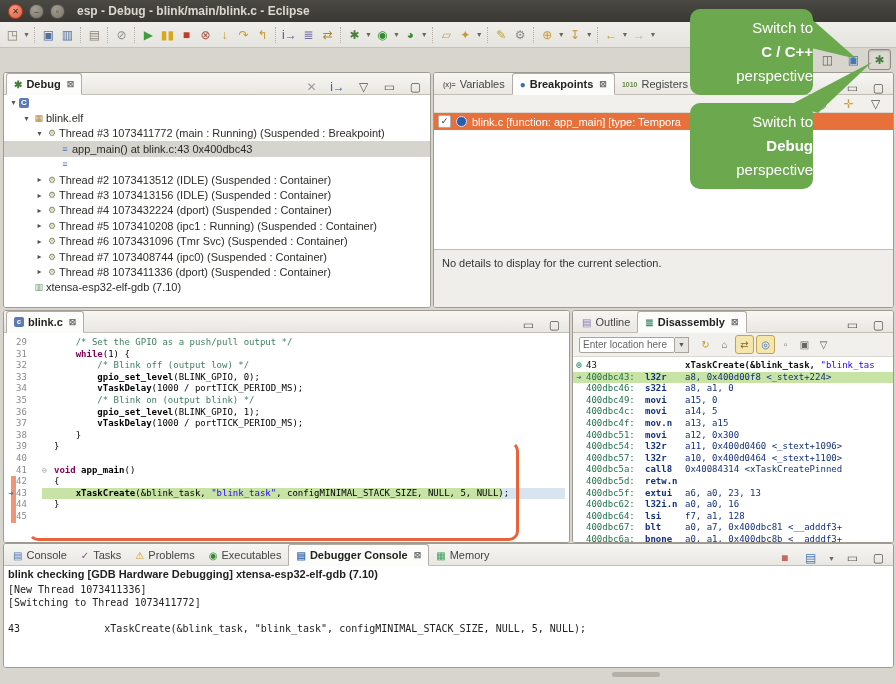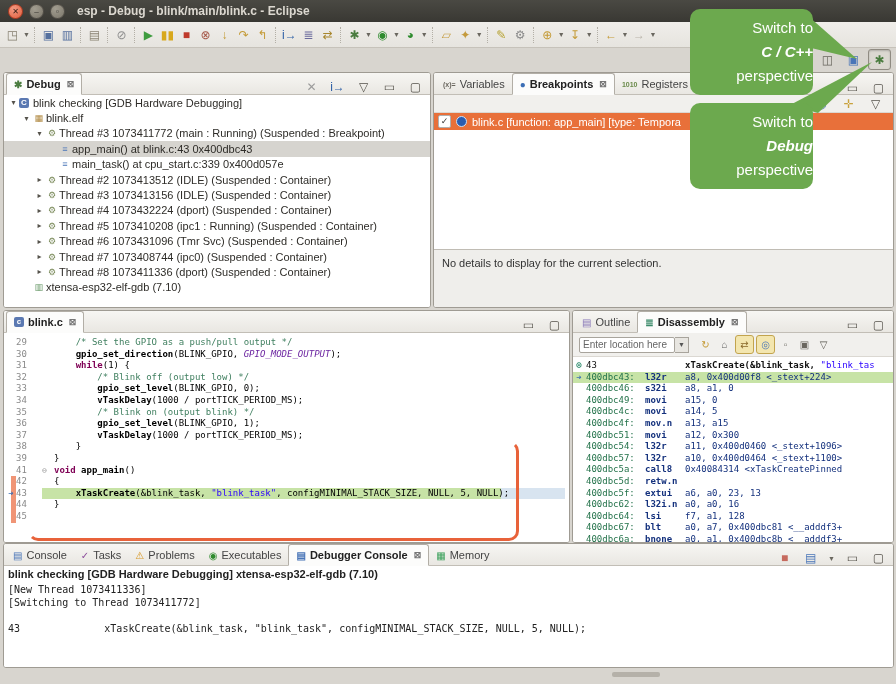--- a/index.html
+++ b/index.html
@@ -89,21 +89,21 @@
   .dop{position:absolute;left:112px;color:#14317d;}
   .dsrc{position:absolute;left:13px;color:#111;}
   
   .conwrap{position:absolute;left:0;top:22px;right:0;bottom:0;background:#fff;overflow:hidden;padding:2px 0 0 4px;}
   .contitle{font-size:11px;font-weight:bold;color:#222;height:15px;white-space:nowrap;}
   .conline{font-family:"DejaVu Sans Mono",monospace;font-size:10px;line-height:13px;color:#222;white-space:pre;}
   
   .callout{position:absolute;width:123px;background:#6ca94e;border-radius:10px;color:#fff;text-align:center;
     padding-top:7px;box-sizing:border-box;z-index:51;height:86px;}
   .callout div{font-size:15px;line-height:24px;text-align:right;}
-  .callout .bold{font-weight:bold;font-style:italic;}
+  .callout .bold{font-weight:bold;}
   #tails{position:absolute;left:0;top:0;z-index:50;pointer-events:none;}
   .grip{position:absolute;left:612px;top:672px;width:48px;height:5px;background:#b5b1a9;border-radius:2px;}
 </style>
 </head>
 <body>
 
 <div class="titlebar">
   <div class="winbtn close">✕</div>
   <div class="winbtn minmax">–</div>
   <div class="winbtn minmax">▫</div>
@@ -177,41 +177,39 @@
       <span class="tbi" style="color: rgb(154, 154, 154);">✕</span>
       <span class="tbi" style="color: rgb(45, 95, 166);">i→</span>
       <span class="tbi" style="color: rgb(85, 82, 75);">▽</span>
       <span class="tbi" style="color: rgb(85, 82, 75);">▭</span>
       <span class="tbi" style="color: rgb(85, 82, 75);">▢</span>
     </div>
   <div class="treewrap" id="debug-tree">
       <div class="trow" style="padding-left: 4px;">
         <span class="tarrow">▾</span>
         <span class="cbadge" style="margin-right: 4px;">C</span>
-        <span>blink checking [GDB Hardware Debugging]</span>
       </div>
       <div class="trow" style="padding-left: 17px;">
         <span class="tarrow">▾</span>
         <span class="tico" style="color: rgb(176, 136, 64);">▦</span>
         <span>blink.elf</span>
       </div>
       <div class="trow" style="padding-left: 30px;">
         <span class="tarrow">▾</span>
         <span class="tico" style="color: rgb(122, 138, 90);">⚙</span>
         <span>Thread #3 1073411772 (main : Running) (Suspended : Breakpoint)</span>
       </div>
       <div class="trow sel" style="padding-left: 43px;">
         <span class="tarrow"></span>
         <span class="tico" style="color: rgb(74, 118, 184);">≡</span>
         <span>app_main() at blink.c:43 0x400dbc43</span>
       </div>
       <div class="trow" style="padding-left: 43px;">
         <span class="tarrow"></span>
         <span class="tico" style="color: rgb(74, 118, 184);">≡</span>
-        <span>main_task() at cpu_start.c:339 0x400d057e</span>
       </div>
       <div class="trow" style="padding-left: 30px;">
         <span class="tarrow">▸</span>
         <span class="tico" style="color: rgb(122, 138, 90);">⚙</span>
         <span>Thread #2 1073413512 (IDLE) (Suspended : Container)</span>
       </div>
       <div class="trow" style="padding-left: 30px;">
         <span class="tarrow">▸</span>
         <span class="tico" style="color: rgb(122, 138, 90);">⚙</span>
         <span>Thread #3 1073413156 (IDLE) (Suspended : Container)</span>
@@ -294,30 +292,30 @@
       <span>blink.c</span>
       <span class="tclose">⊠</span>
     </div>
   </div>
   <div class="hicons" id="ed-hicons">
       <span class="tbi" style="color: rgb(85, 82, 75);">▭</span>
       <span class="tbi" style="color: rgb(85, 82, 75);">▢</span>
     </div>
   <div class="codewrap" id="code-area">
       <div class="cl"><span class="lnum">29</span><span class="ltext"><span class="sg-p">    </span><span class="sg-c">/* Set the GPIO as a push/pull output */</span></span></div>
-      <div class="cl"><span class="lnum">30</span><span class="ltext"><span class="sg-p">    </span><span class="sg-f">gpio_set_direction</span><span class="sg-p">(BLINK_GPIO, </span><span class="sg-m">GPIO_MODE_OUTPUT</span><span class="sg-p">);</span></span></div>
       <div class="cl"><span class="lnum">31</span><span class="ltext"><span class="sg-p">    </span><span class="sg-k">while</span><span class="sg-p">(1) {</span></span></div>
       <div class="cl"><span class="lnum">32</span><span class="ltext"><span class="sg-p">        </span><span class="sg-c">/* Blink off (output low) */</span></span></div>
       <div class="cl"><span class="lnum">33</span><span class="ltext"><span class="sg-p">        </span><span class="sg-f">gpio_set_level</span><span class="sg-p">(BLINK_GPIO, 0);</span></span></div>
       <div class="cl"><span class="lnum">34</span><span class="ltext"><span class="sg-p">        </span><span class="sg-f">vTaskDelay</span><span class="sg-p">(1000 / portTICK_PERIOD_MS);</span></span></div>
       <div class="cl"><span class="lnum">35</span><span class="ltext"><span class="sg-p">        </span><span class="sg-c">/* Blink on (output blink) */</span></span></div>
       <div class="cl"><span class="lnum">36</span><span class="ltext"><span class="sg-p">        </span><span class="sg-f">gpio_set_level</span><span class="sg-p">(BLINK_GPIO, 1);</span></span></div>
       <div class="cl"><span class="lnum">37</span><span class="ltext"><span class="sg-p">        </span><span class="sg-f">vTaskDelay</span><span class="sg-p">(1000 / portTICK_PERIOD_MS);</span></span></div>
       <div class="cl"><span class="lnum">38</span><span class="ltext"><span class="sg-p">    }</span></span></div>
       <div class="cl"><span class="lnum">39</span><span class="ltext"><span class="sg-p">}</span></span></div>
+      <div class="cl"><span class="lnum">40</span><span class="ltext"></span></div>
       <div class="cl"><span class="lnum">41</span><span class="lfold">⊖</span><span class="ltext"><span class="sg-k">void</span><span class="sg-p"> </span><span class="sg-f">app_main</span><span class="sg-p">()</span></span></div>
       <div class="cl"><span class="lnum">42</span><span class="ltext"><span class="sg-p">{</span></span></div>
       <div class="cl"><div class="bgx" style="left: 38px; width: 459px; background: rgb(199, 227, 166);"></div><div class="bgx" style="left: 497px; width: 64px; background: rgb(216, 228, 240);"></div><span class="lmark">➔</span><span class="lnum">43</span><span class="ltext"><span class="sg-p">    </span><span class="sg-f">xTaskCreate</span><span class="sg-p">(&amp;blink_task, </span><span class="sg-s">"blink_task"</span><span class="sg-p">, configMINIMAL_STACK_SIZE, NULL, 5, NULL);</span></span></div>
       <div class="cl"><span class="lnum">44</span><span class="ltext"><span class="sg-p">}</span></span></div>
       <div class="cl"><span class="lnum">45</span><span class="ltext"></span></div>
       <div class="rangebar" style="top: 143.2px; height: 46.4px;"></div>
     </div>
   <div class="annot" style="left:24px;top:130px;width:485px;height:94px;"></div>
 </div>
 

